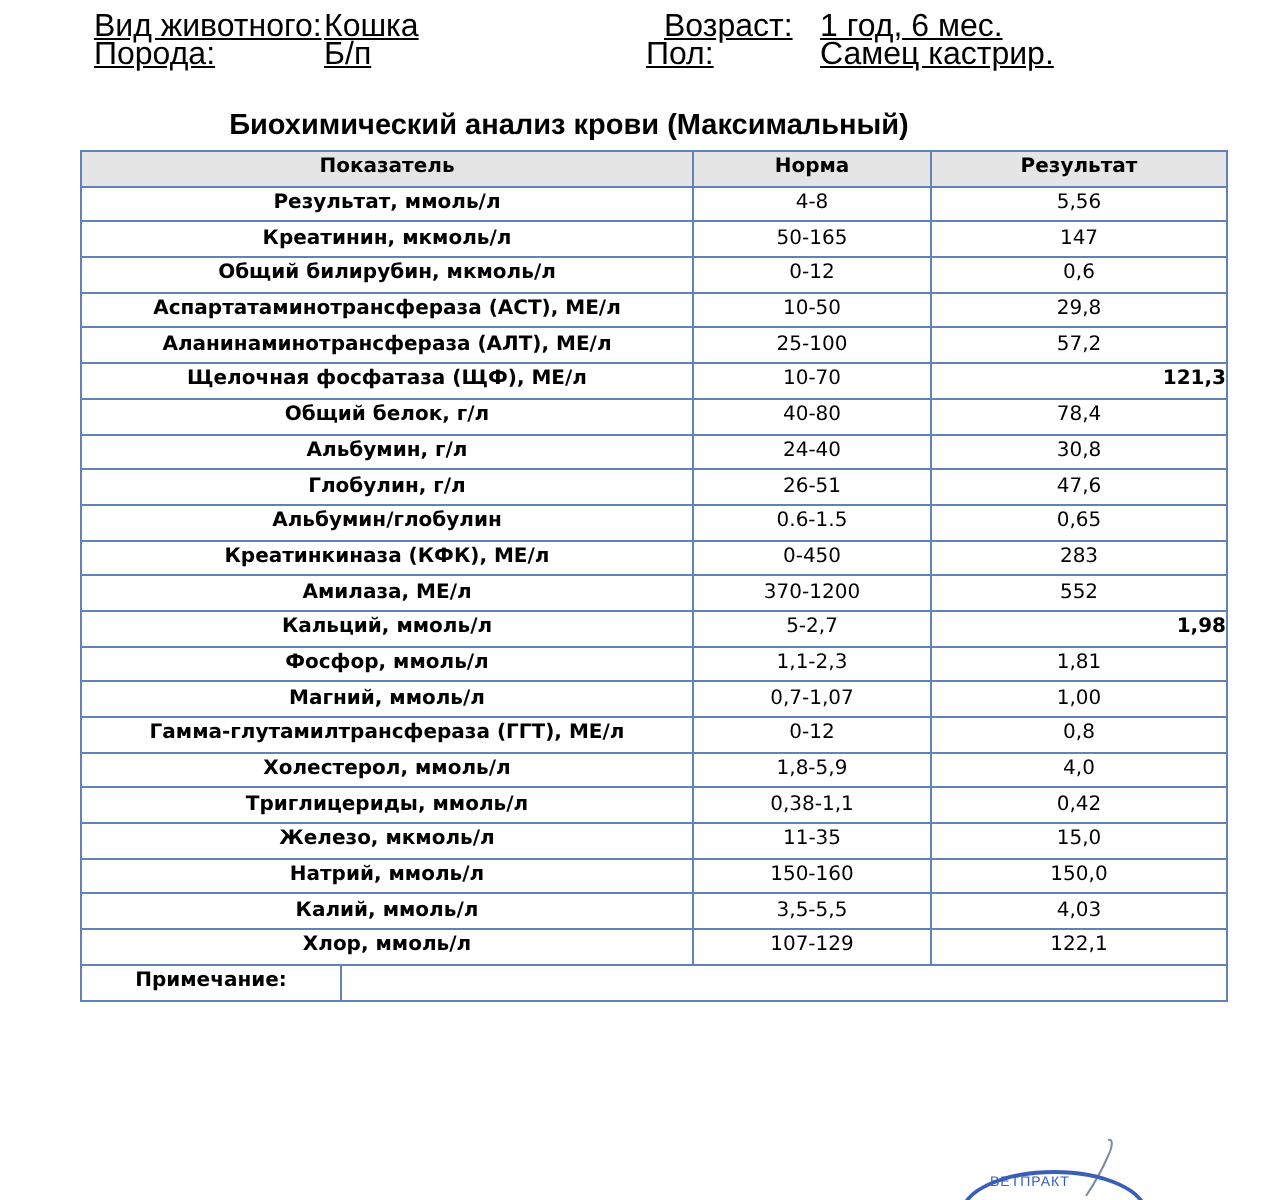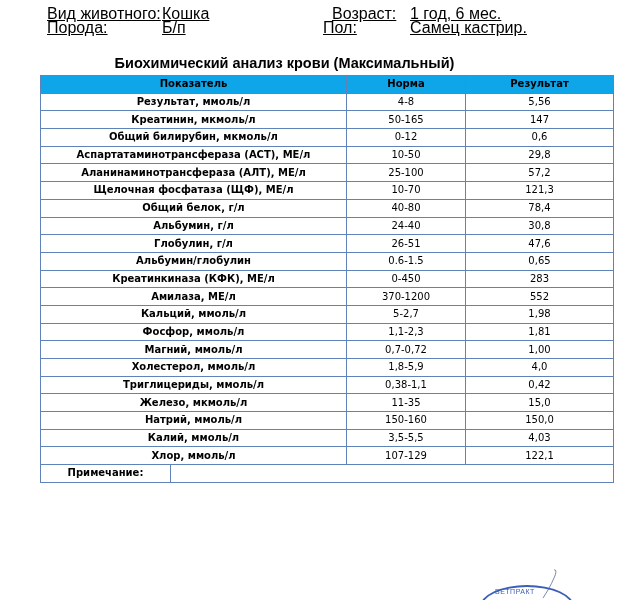--- a/index.html
+++ b/index.html
@@ -6,23 +6,23 @@
   body { width:632px; height:600px; position:relative; overflow:hidden;
          font-family:"Liberation Sans", sans-serif; color:#000; }
   .info { position:absolute; font-size:16px; text-decoration:underline; line-height:14px; }
   .title { position:absolute; left:0; width:569px; top:55px; text-align:center;
            font-size:14.5px; font-weight:bold; }
   table.results { position:absolute; left:40px; top:75px; width:573px;
                   border-collapse:collapse; table-layout:fixed;
                   font-family:"DejaVu Sans", sans-serif; font-size:10px; }
   table.results td, table.results th { border:1px solid #5f83b8; height:16.7px;
                   padding:0; text-align:center; vertical-align:middle; line-height:12px; }
-  table.results th { background:#0ea5e9; font-weight:bold; }
+  table.results th { background:#e5e5e5; font-weight:bold; }
   table.results td.name { font-weight:bold; }
-  table.results td.bold { font-weight:normal; }
+  table.results td.bold { font-weight:bold;text-align:right; }
   table.results { border:1.5px solid #4a6fa5; }
   .note-label { font-weight:bold; text-align:center; }
   .stamp { position:absolute; left:480px; top:585px; width:90px; height:40px;
            border:2px solid #3b5fb8; border-radius:50%; }
   .stamp-text { position:absolute; left:495px; top:588px; font-size:7px; color:#3b5fb8;
                 font-family:"Liberation Sans", sans-serif; letter-spacing:0.5px; }
   .signature { position:absolute; left:540px; top:568px; }
 </style>
 </head>
 <body>
@@ -118,22 +118,27 @@
         <td>5-2,7</td>
         <td class="bold">1,98</td>
       </tr>
       <tr>
         <td colspan="2" class="name">Фосфор, ммоль/л</td>
         <td>1,1-2,3</td>
         <td>1,81</td>
       </tr>
       <tr>
         <td colspan="2" class="name">Магний, ммоль/л</td>
-        <td>0,7-0,72</td>
+        <td>0,7-1,07</td>
         <td>1,00</td>
+      </tr>
+      <tr>
+        <td colspan="2" class="name">Гамма-глутамилтрансфераза (ГГТ), МЕ/л</td>
+        <td>0-12</td>
+        <td>0,8</td>
       </tr>
       <tr>
         <td colspan="2" class="name">Холестерол, ммоль/л</td>
         <td>1,8-5,9</td>
         <td>4,0</td>
       </tr>
       <tr>
         <td colspan="2" class="name">Триглицериды, ммоль/л</td>
         <td>0,38-1,1</td>
         <td>0,42</td>

